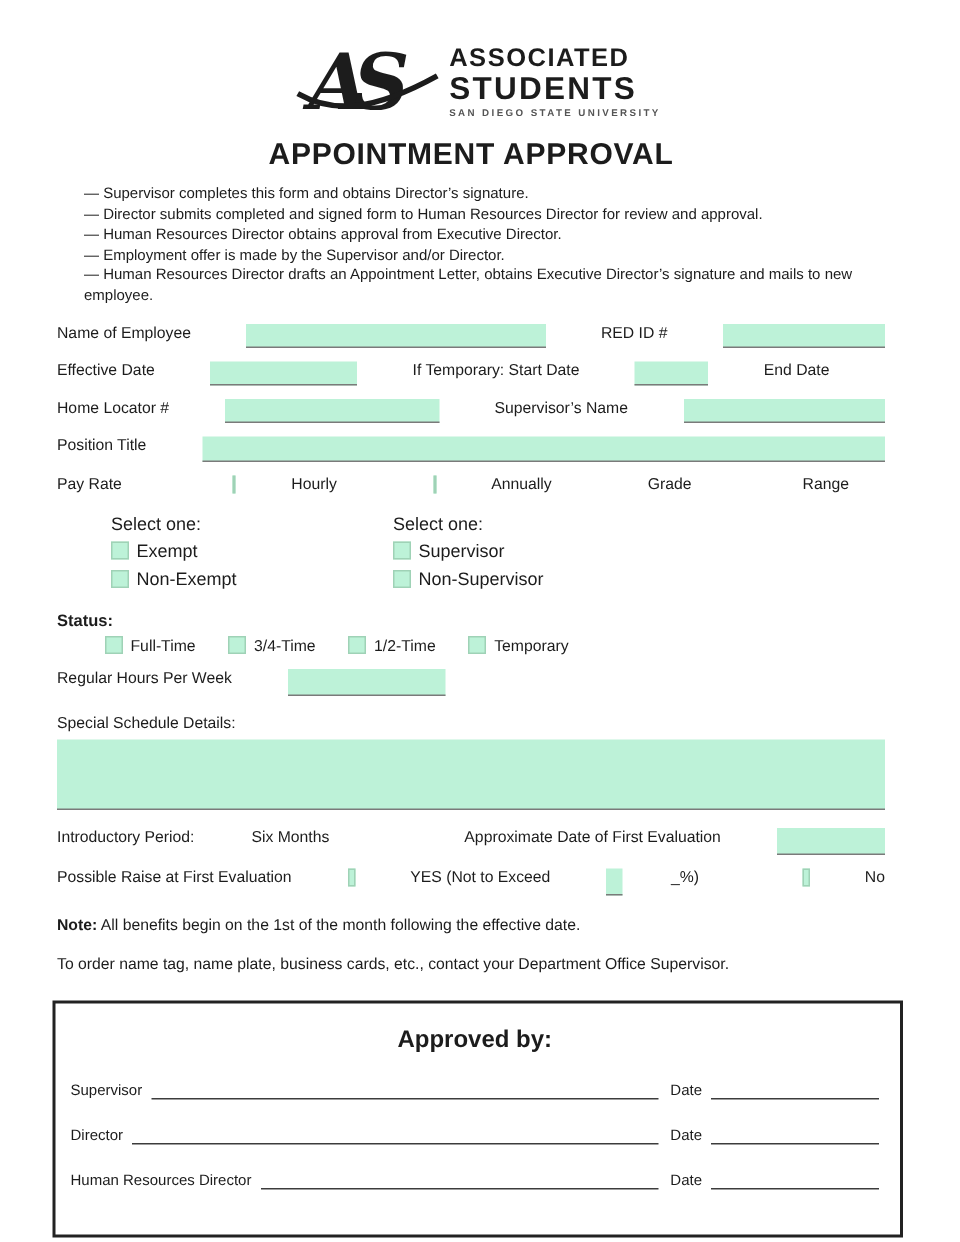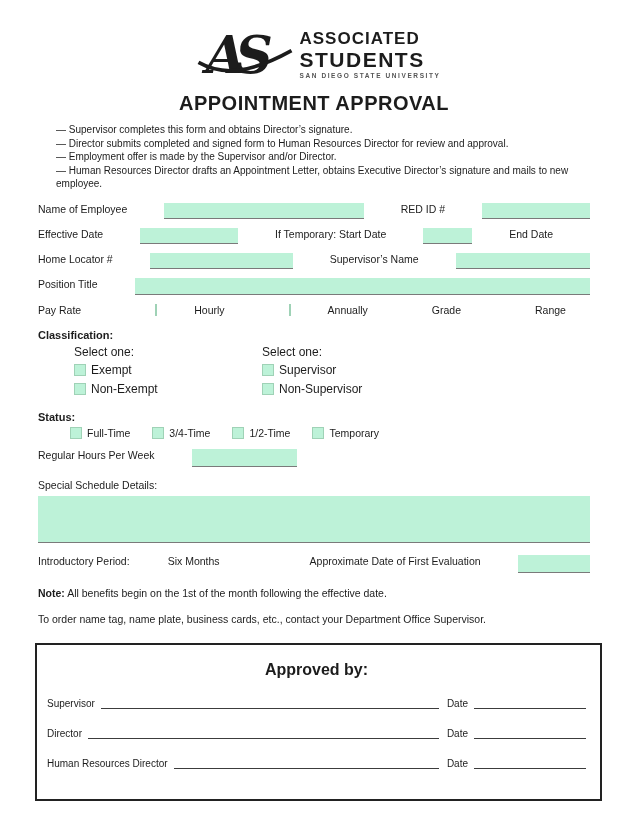--- a/index.html
+++ b/index.html
@@ -91,20 +91,21 @@
       <div class="brand-line2">STUDENTS</div>
       <div class="brand-sub">SAN DIEGO STATE UNIVERSITY</div>
     </div>
   </div>
 
   <div class="form-title">APPOINTMENT APPROVAL</div>
 
   <div class="instructions">
     <div class="ins-item">— Supervisor completes this form and obtains Director’s signature.</div>
     <div class="ins-item">— Director submits completed and signed form to Human Resources Director for review and approval.</div>
+    <div class="ins-item">— Human Resources Director obtains approval from Executive Director.</div>
     <div class="ins-item">— Employment offer is made by the Supervisor and/or Director.</div>
     <div class="ins-item">— Human Resources Director drafts an Appointment Letter, obtains Executive Director’s signature and mails to new employee.</div>
   </div>
 
   <div class="row">
     <span class="lbl">Name of Employee</span>
     <span class="field f-flex"></span>
     <span class="lbl">RED ID #</span>
     <span class="field" style="width:108px;margin-right:0;"></span>
   </div>
@@ -138,21 +139,20 @@
     <span class="gap12"></span>
     <span class="cb"></span>
     <span class="lbl">Annually</span>
     <span class="gap26"></span>
     <span class="lbl">Grade</span>
     <span class="field" style="width:50px;"></span>
     <span class="lbl">Range</span>
     <span class="field f-flex" style="margin-right:0;"></span>
   </div>
 
-  <div class="sec-head">Classification:</div>
   <div class="class-cols">
     <div class="class-col">
       <div class="select-one">Select one:</div>
       <div class="opt">
         <span class="cb"></span>
         <span>Exempt</span>
       </div>
       <div class="opt">
         <span class="cb"></span>
         <span>Non-Exempt</span>
@@ -202,20 +202,30 @@
   <div class="textarea-field"></div>
 
   <div class="row" style="margin-top:12px;">
     <span class="lbl">Introductory Period:</span>
     <span class="lbl" style="margin-left:6px;">Six Months</span>
     <span class="gap26"></span>
     <span class="lbl">Approximate Date of First Evaluation</span>
     <span class="field f-flex" style="height:18px;margin-right:0;"></span>
   </div>
 
+  <div class="row" style="margin-top:4px;">
+    <span class="lbl">Possible Raise at First Evaluation</span>
+    <span class="cb" style="margin-left:6px;"></span>
+    <span class="lbl">YES (Not to Exceed</span>
+    <span class="field" style="width:55px;height:18px;margin-right:0;"></span>
+    <span class="lbl">_%)</span>
+    <span class="gap26"></span>
+    <span class="cb"></span>
+    <span class="lbl">No</span>
+  </div>
 
   <div class="note-line">
     <span class="note-bold">Note:</span><span> All benefits begin on the 1st of the month following the effective date.</span>
   </div>
   <div class="note-line">To order name tag, name plate, business cards, etc., contact your Department Office Supervisor.</div>
 
   <div class="approved-box">
     <div class="approved-head">Approved by:</div>
 
     <div class="sig-row">

